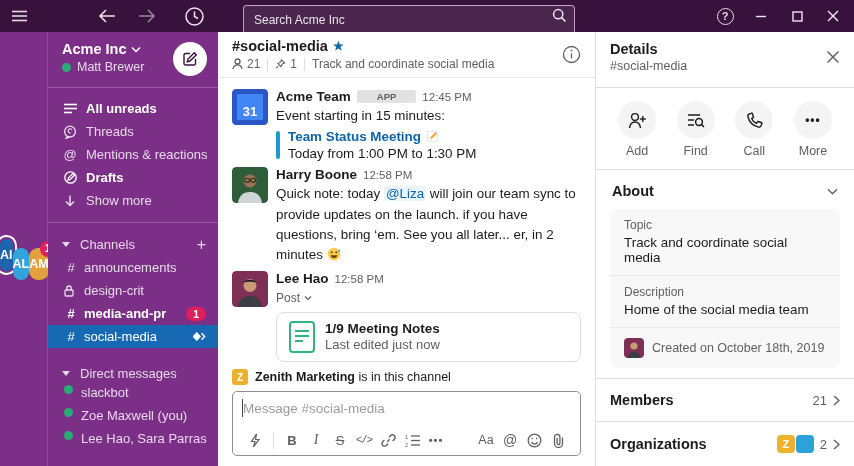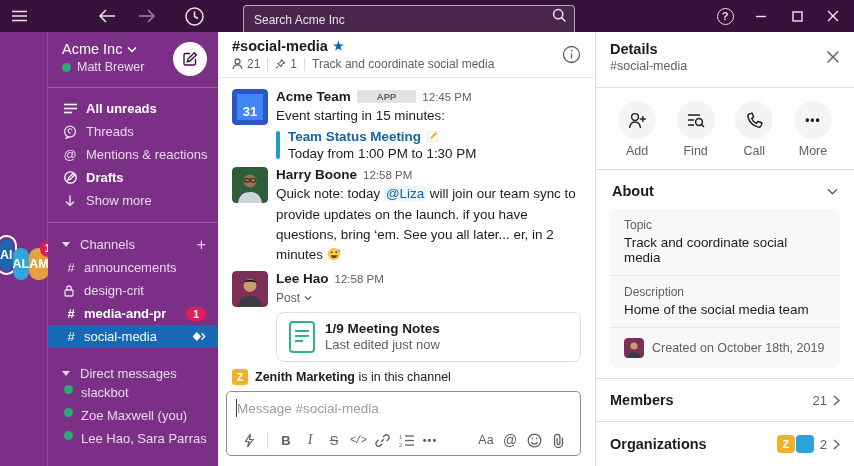--- a/index.html
+++ b/index.html
@@ -24,21 +24,21 @@
   .rail{position:absolute;left:0;top:32px;width:48px;height:434px;background:#7b2f86;border-right:1px solid rgba(255,255,255,.14);display:flex;flex-direction:row;align-items:center;padding-top:12px}
   .ws{width:32px;height:32px;border-radius:9px;display:flex;align-items:center;justify-content:center;color:#fff;font-weight:bold;font-size:12.5px;position:relative}
   .ws.active{box-shadow:0 0 0 2px #7b2f86,0 0 0 4px #fff}
   .ws+.ws{margin-top:17px}
   .ws .ws-badge{position:absolute;top:-7px;right:-7px;min-width:16px;height:16px;border-radius:8px;background:#e01e5a;color:#fff;font-size:10px;font-weight:bold;display:flex;align-items:center;justify-content:center;padding:0 4px}
   .rail-add{margin-top:22px;color:rgba(255,255,255,.8);font-size:20px;font-weight:300;line-height:1}
 
   
   .sidebar{position:absolute;left:48px;top:32px;width:170px;height:434px;background:#7b2f86;color:rgba(255,255,255,.82);font-size:13px;overflow:hidden}
   .ws-header{height:56px;border-bottom:1px solid rgba(255,255,255,.22);padding:9px 12px 0 14px;position:relative}
-  .ws-name{color:#fff;font-weight:normal;font-size:14.5px;display:flex;align-items:center;gap:5px}
+  .ws-name{color:#fff;font-weight:bold;font-size:14.5px;display:flex;align-items:center;gap:5px}
   .presence-row{display:flex;align-items:center;gap:6px;margin-top:3px;font-size:12.5px}
   .dot{width:9px;height:9px;border-radius:50%;background:#2bac76;flex:0 0 auto}
   .compose-btn{position:absolute;right:11px;top:10px;width:34px;height:34px;border-radius:50%;background:#fff;display:flex;align-items:center;justify-content:center;color:#39113d}
   .nav-list{margin-top:9px}
   .side-item{height:23px;display:flex;align-items:center;padding:0 12px 0 14px;white-space:nowrap}
   .side-item .ico{width:16px;margin-right:8px;display:flex;justify-content:center;align-items:center;flex:0 0 auto}
   .side-item.bold{color:#fff;font-weight:bold}
   .side-divider{height:1px;background:rgba(255,255,255,.22);margin:10px 0 10px 0}
   .sect-header{height:23px;display:flex;align-items:center;padding:0 12px 0 14px}
   .caret-down{width:0;height:0;border-left:4px solid transparent;border-right:4px solid transparent;border-top:5px solid rgba(255,255,255,.82);margin-right:10px}
@@ -73,21 +73,21 @@
   .quote{margin-top:3px;position:relative;padding-left:12px}
   .quote:before{content:"";position:absolute;left:0;top:2px;bottom:2px;width:4px;border-radius:4px;background:#1d9bd1}
   .quote .q1{color:#1264a3;font-weight:bold;font-size:13.4px;display:flex;align-items:center;gap:5px}
   .quote .q2{font-size:13.4px;margin-top:2px}
   .post-label{font-size:12px;color:#616061;margin-top:4px;display:flex;align-items:center;gap:4px}
   .attach-card{margin:3px 14px 2px 58px;border:1px solid #ddd;border-radius:8px;padding:8px 12px;display:flex;align-items:center;gap:10px}
   .attach-title{font-size:13.5px;font-weight:bold}
   .attach-sub{font-size:13px;color:#616061;margin-top:1px}
   .context-row{display:flex;align-items:center;gap:7px;padding:6px 14px 4px 14px;font-size:12.5px}
   .mini-sq{width:16px;height:16px;border-radius:3px;background:#ecb22e;color:#fff;font-size:10px;font-weight:bold;display:flex;align-items:center;justify-content:center;flex:0 0 auto}
-  .composer{margin:2px 14px 10px 8px;border:1px solid #8d8d8d;border-radius:5px;flex:0 0 auto}
+  .composer{margin:2px 14px 10px 14px;border:1px solid #8d8d8d;border-radius:5px;flex:0 0 auto}
   .composer-input{position:relative;height:33px}
   .composer-input input{width:100%;height:100%;border:none;outline:none;border-radius:5px 5px 0 0;padding:0 10px;font-size:13.5px;font-family:"Liberation Sans",sans-serif;color:#1d1c1d}
   .composer-input input::placeholder{color:#9b9b9b}
   .composer-input .caret{position:absolute;left:9px;top:7px;width:1px;height:18px;background:#444}
   .composer-bar{display:flex;align-items:center;height:30px;padding:0 10px;gap:0;color:#616061}
   .cb{display:flex;align-items:center;justify-content:center;min-width:24px;height:24px;font-size:12.5px}
   .cb.b{font-weight:bold;font-size:13px}
   .cb.i{font-style:italic;font-family:"Liberation Serif",serif;font-size:14px}
   .cb.s{text-decoration:line-through;font-size:13px}
   .cb.code{font-family:"Liberation Mono",monospace;font-size:10.5px;letter-spacing:-1px}

